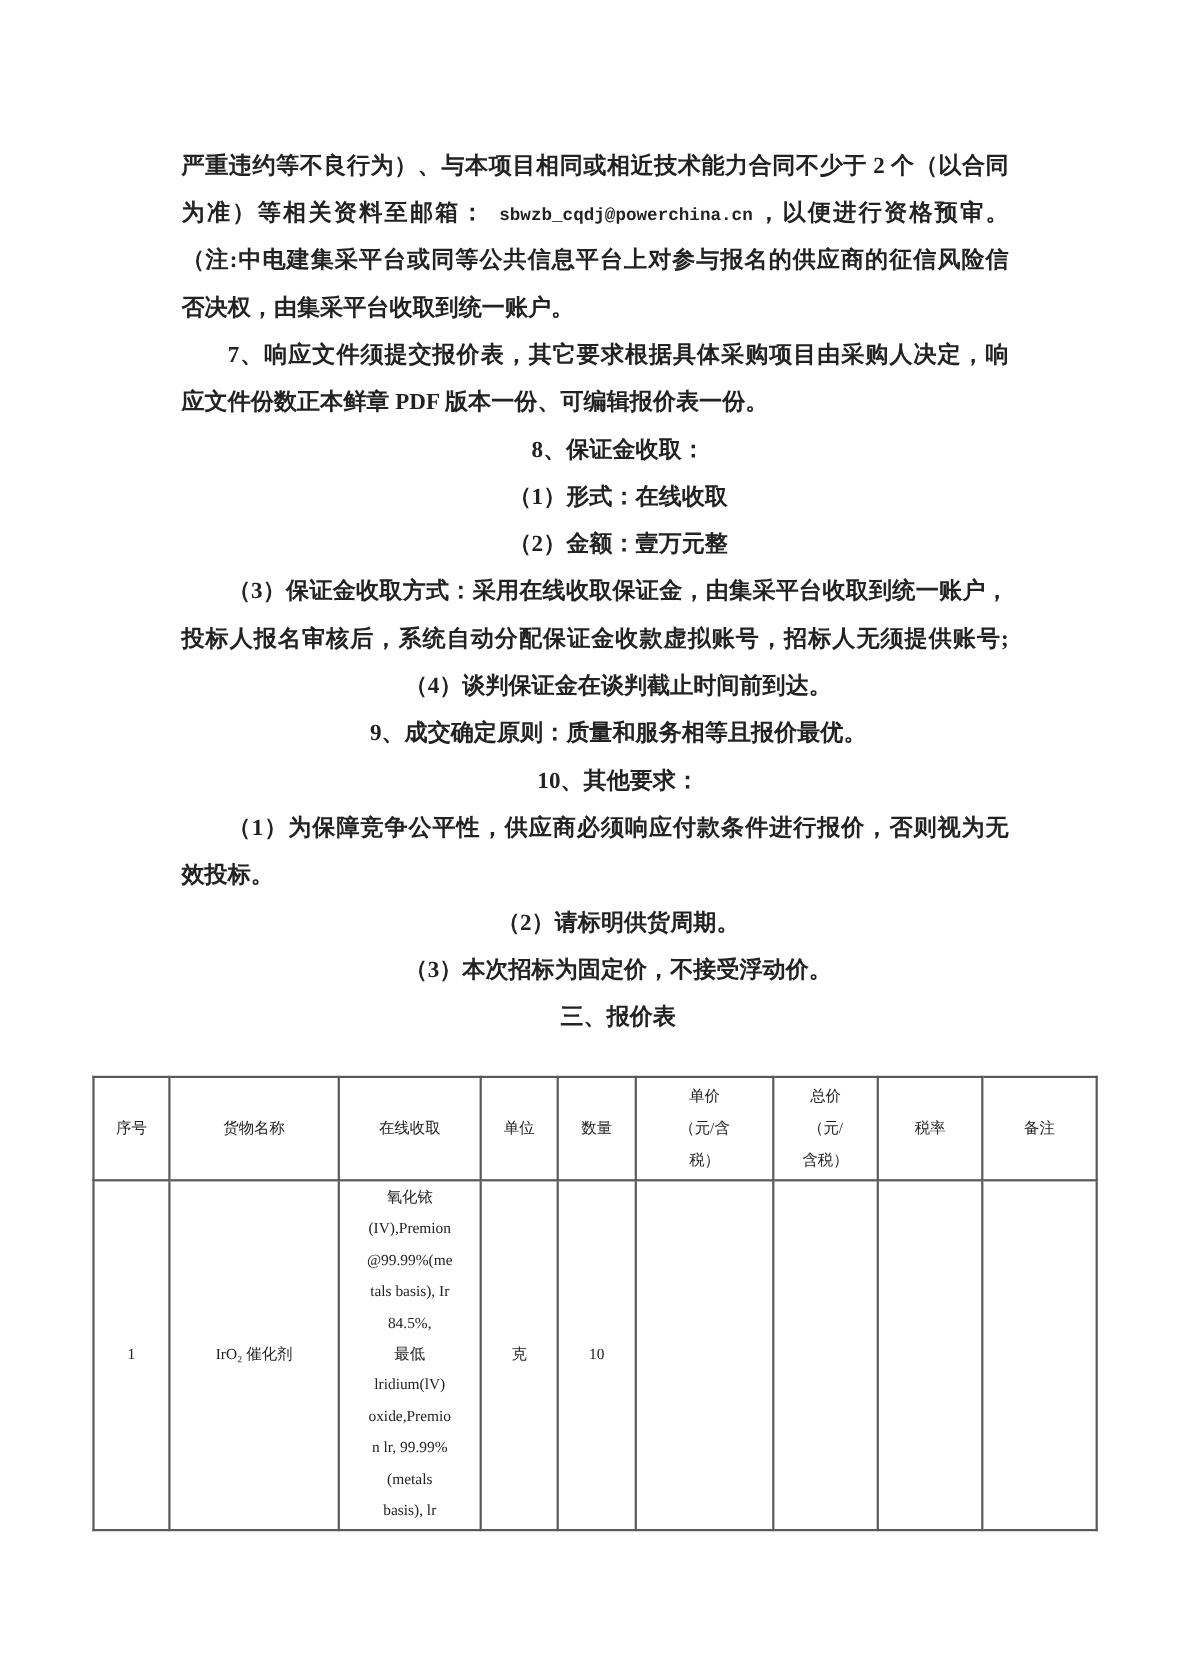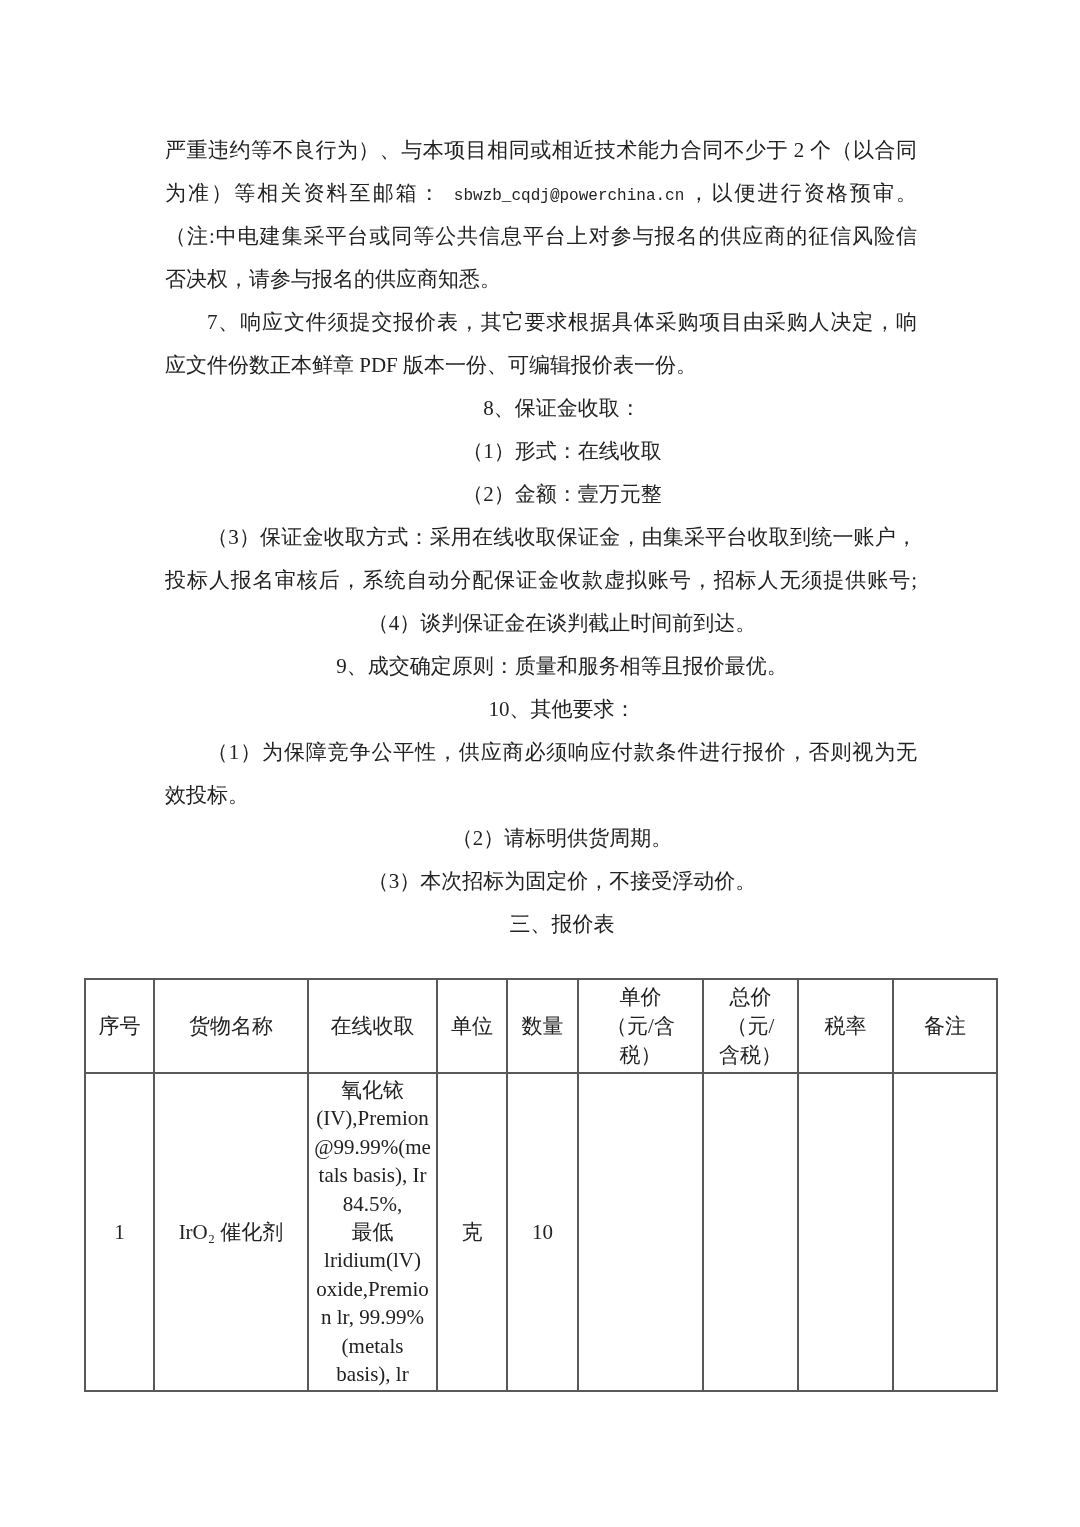--- a/index.html
+++ b/index.html
@@ -21,20 +21,21 @@
     left: 165px;
     top: 129px;
     width: 752px;
   }
   .ln {
     font-size: 21px;
     line-height: 43px;
     height: 43px;
     white-space: nowrap;
     color: #222222;
+    font-weight: bold;
   }
   .ln.jf {
     white-space: normal;
     text-align: justify;
     text-align-last: justify;
   }
   .ln.ind {
     padding-left: 42px;
     text-align: center;
   }
@@ -50,21 +51,21 @@
     top: 978px;
     width: 914px;
     border-collapse: collapse;
     table-layout: fixed;
   }
   table.quote-table th,
   table.quote-table td {
     border: 2px solid #595959;
     text-align: center;
     vertical-align: middle;
-    font-size: 21px;
+    font-size: 14px;
     font-weight: normal;
     color: #222222;
     white-space: pre-line;
     padding: 2px 3px;
     overflow: hidden;
   }
   tr.hrow th {
     height: 88px;
     line-height: 29px;
   }
@@ -78,21 +79,21 @@
 </style>
 </head>
 <body>
 
 <div class="page">
 
   <div class="textblock">
     <div class="ln jf">严重违约等不良行为）、与本项目相同或相近技术能力合同不少于 2 个（以合同</div>
     <div class="ln jf"><span>为准）等相关资料至邮箱：</span><span class="email">sbwzb_cqdj@powerchina.cn</span><span>，以便进行资格预审。</span></div>
     <div class="ln jf">（注:中电建集采平台或同等公共信息平台上对参与报名的供应商的征信风险信</div>
-    <div class="ln">否决权，请参与报名的供应商知悉。</div>
+    <div class="ln">否决权，由集采平台收取到统一账户。</div>
     <div class="ln jf ind">7、响应文件须提交报价表，其它要求根据具体采购项目由采购人决定，响</div>
     <div class="ln">应文件份数正本鲜章 PDF 版本一份、可编辑报价表一份。</div>
     <div class="ln ind">8、保证金收取：</div>
     <div class="ln ind">（1）形式：在线收取</div>
     <div class="ln ind">（2）金额：壹万元整</div>
     <div class="ln jf ind">（3）保证金收取方式：采用在线收取保证金，由集采平台收取到统一账户，</div>
     <div class="ln jf">投标人报名审核后，系统自动分配保证金收款虚拟账号，招标人无须提供账号;</div>
     <div class="ln ind">（4）谈判保证金在谈判截止时间前到达。</div>
     <div class="ln ind">9、成交确定原则：质量和服务相等且报价最优。</div>
     <div class="ln ind">10、其他要求：</div>

